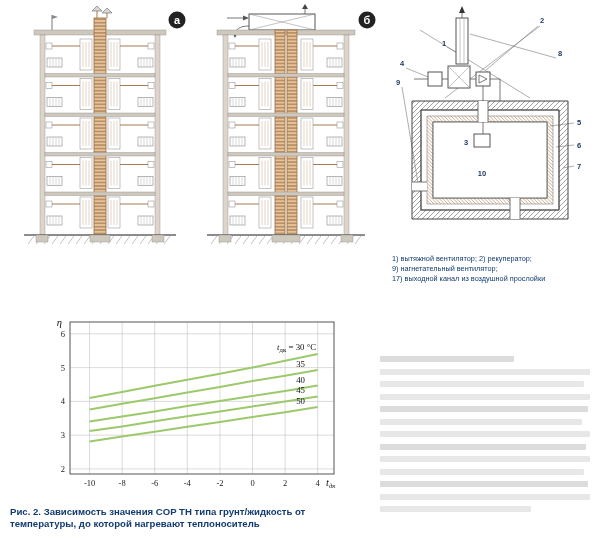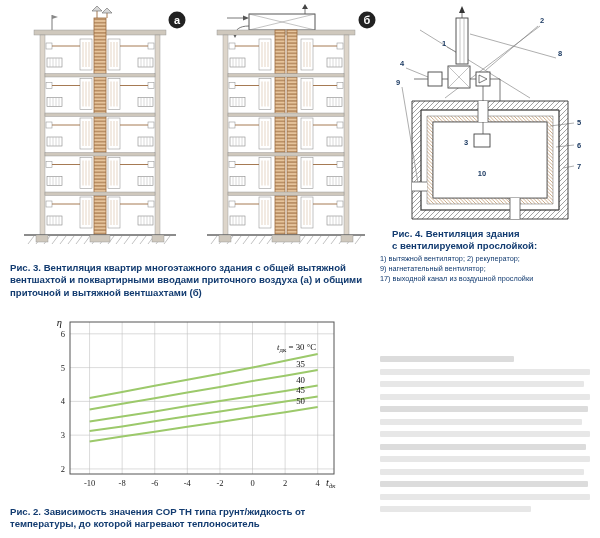--- a/index.html
+++ b/index.html
@@ -185,21 +185,20 @@
     <use href="#bB-story" y="151.5"></use>
     <use href="#bB-story" y="191"></use>
 
     <line x1="14" y1="231" x2="172" y2="231" class="ground"></line>
     <path class="hatch" d="M18 240l6-8M26 240l6-8M34 240l6-8M42 240l6-8M50 240l6-8M58 240l6-8M66 240l6-8M74 240l6-8M82 240l6-8M90 240l6-8M98 240l6-8M106 240l6-8M114 240l6-8M122 240l6-8M130 240l6-8M138 240l6-8M146 240l6-8M154 240l6-8M162 240l6-8"></path>
     <rect x="26" y="231" width="12" height="7" class="slab"></rect>
     <rect x="148" y="231" width="12" height="7" class="slab"></rect>
     <rect x="79" y="231" width="28" height="7" class="slab"></rect>
   </svg>
 
-  <div class="abs caption" style="left:10px;top:262px;width:376px">Рис. 3. Вентиляция квартир многоэтажного здания с общей вытяжной вентшахтой и поквартирными вводами приточного воздуха (а) и общими приточной и вытяжной вентшахтами (б)</div>
 
   <svg class="abs" style="left:390px;top:6px" width="205" height="235" viewBox="0 0 205 235">
     <g>
       <line x1="148" y1="20" x2="96" y2="64" class="leaderln"></line>
       <line x1="166" y1="52" x2="80" y2="28" class="leaderln"></line>
       <line x1="16" y1="62" x2="38" y2="71" class="leaderln"></line>
       <line x1="12" y1="81" x2="28" y2="177" class="leaderln"></line>
       <line x1="150" y1="20" x2="55" y2="92" class="leaderln"></line>
       <line x1="30" y1="24" x2="140" y2="92" class="leaderln"></line>
       <line x1="57" y1="41" x2="66" y2="46" class="leaderln"></line>
@@ -258,25 +257,21 @@
     <text x="76" y="139" class="callout">3</text>
     <text x="12" y="60" class="callout">4</text>
     <text x="189" y="119" class="callout">5</text>
     <text x="189" y="142" class="callout">6</text>
     <text x="189" y="163" class="callout">7</text>
     <text x="170" y="50" class="callout">8</text>
     <text x="8" y="79" class="callout">9</text>
     <text x="92" y="170" class="callout">10</text>
   </svg>
 
-  <div class="abs caption" style="left:392px;top:228px;width:202px">
-    <span style="display:block">Рис. 4. Вентиляция здания</span>
-    <span style="display:block">с вентилируемой прослойкой:</span>
-  </div>
-  <div class="abs" style="left:380px;top:254px;width:204px">
+  <div class="abs" style="left:392px;top:254px;width:204px">
     <div class="legend-line">1) вытяжной вентилятор; 2) рекуператор;</div>
     <div class="legend-line">9) нагнетательный вентилятор;</div>
     <div class="legend-line">17) выходной канал из воздушной прослойки</div>
   </div>
 
   <svg id="fig5-svg" class="abs" style="left:34px;top:312px" width="310" height="192" viewBox="0 0 310 192">
       <line class="grid" x1="55.55555555555554" y1="10" x2="55.55555555555554" y2="162"></line>
       <line class="grid" x1="88.14814814814814" y1="10" x2="88.14814814814814" y2="162"></line>
       <line class="grid" x1="120.74074074074073" y1="10" x2="120.74074074074073" y2="162"></line>
       <line class="grid" x1="153.33333333333331" y1="10" x2="153.33333333333331" y2="162"></line>

